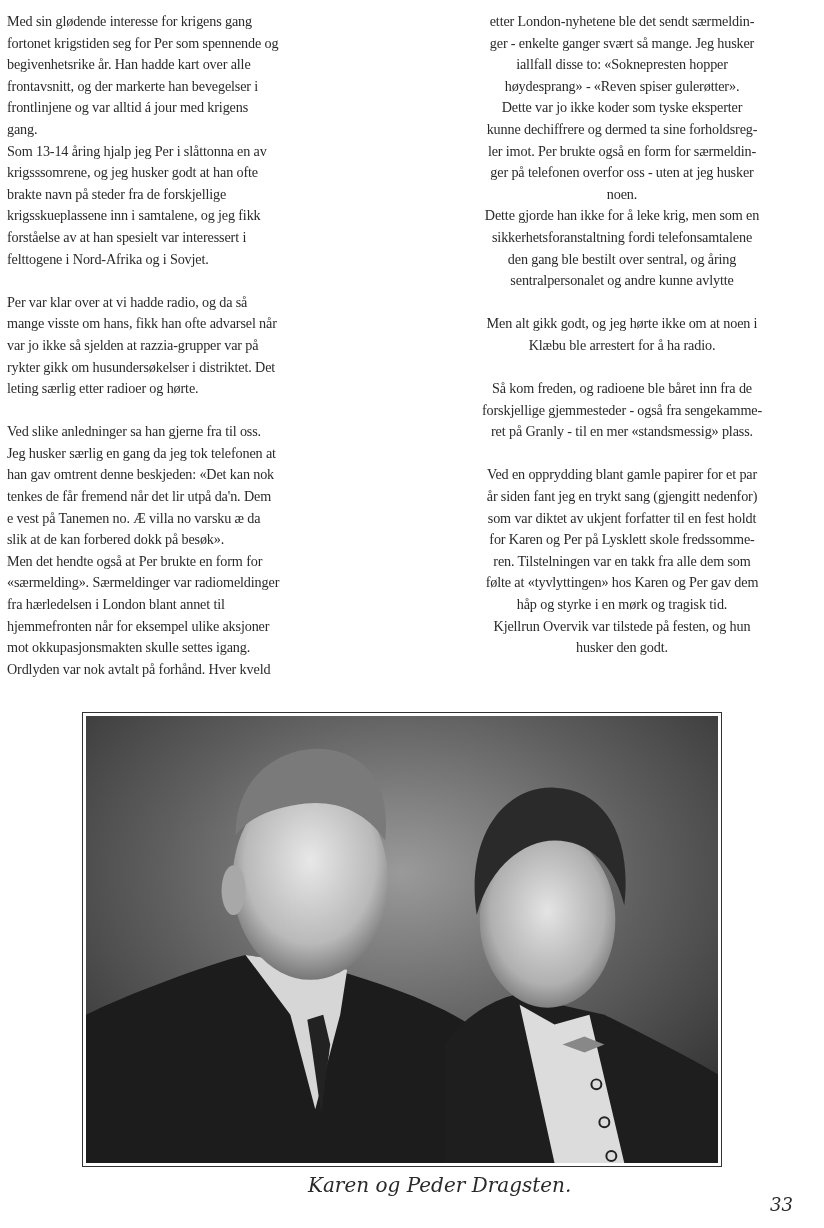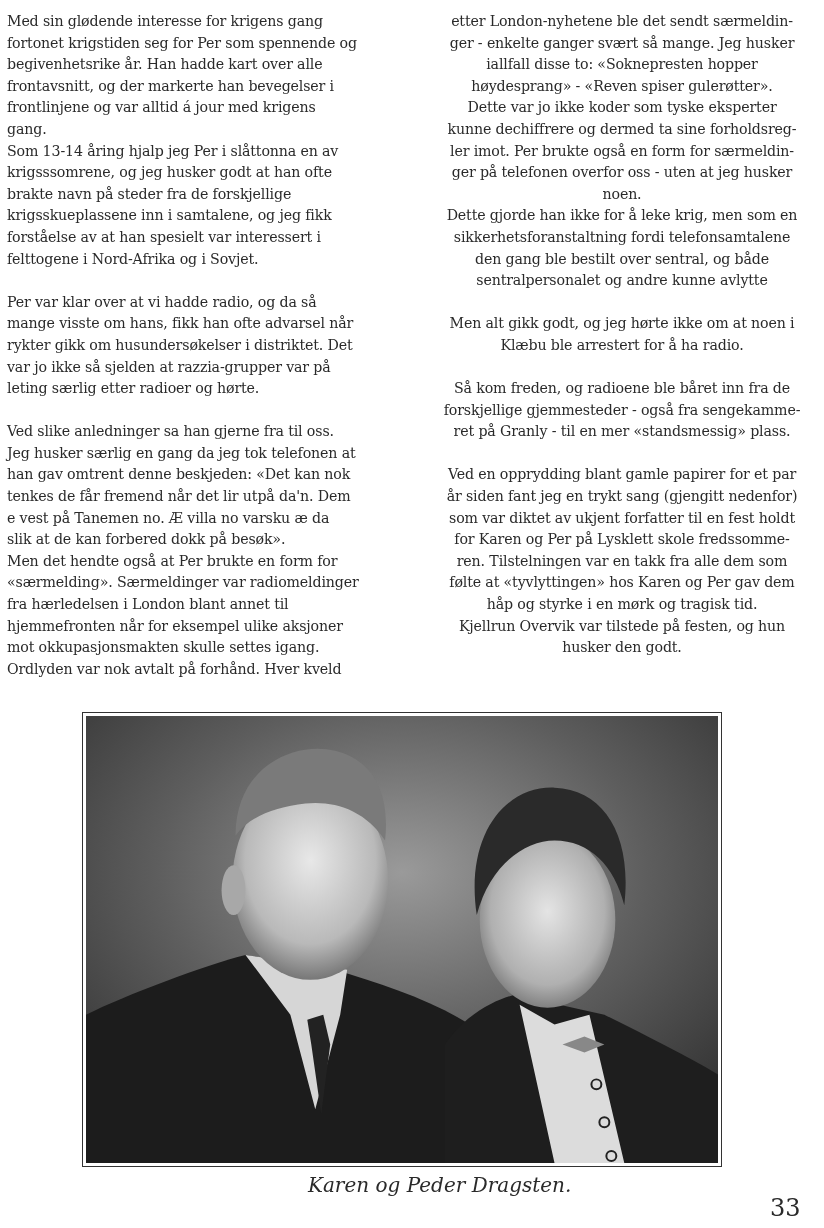--- a/index.html
+++ b/index.html
@@ -4,38 +4,38 @@
   <style>
     html, body { margin: 0; padding: 0; }
     body {
       width: 824px; height: 1228px; position: relative; overflow: hidden;
       background: #ffffff; color: #2a2a2a;
       font-family: "DejaVu Serif", "Liberation Serif", serif;
     }
     .col { position: absolute; top: 11px; font-size: 14.2px; line-height: 21.6px; letter-spacing: -0.15px; }
     .col.left { left: 7px; width: 400px; }
     .col.right { left: 422px; width: 400px; text-align: center; }
-    .para { margin: 0 0 21.6px 0; }
+    .para { margin: 0 0 21.6px 0; font-family: Liberation Serif, serif; }
     .line { display: block; white-space: nowrap; }
     .photo-frame {
       position: absolute; left: 82px; top: 712px; width: 640px; height: 455px;
       border: 1.5px solid #333; background: #fff; box-sizing: border-box; padding: 3px;
     }
     .photo {
       position: relative; width: 100%; height: 100%; overflow: hidden;
       background: radial-gradient(ellipse at 50% 30%, #8a8a8a 0%, #5a5a5a 45%, #3a3a3a 100%);
     }
     .photo svg { position: absolute; left: 0; top: 0; width: 100%; height: 100%; }
     .caption {
       position: absolute; left: 308px; top: 1173px; font-style: italic;
       font-size: 20px; color: #2a2a2a;
     }
     .page-number {
-      position: absolute; left: 770px; top: 1194px; 
-      font-size: 24px; color: #2a2a2a;
+      position: absolute; left: 770px; top: 1194px; font-style: italic;
+      font-size: 18px; color: #2a2a2a;
     }
   </style>
 </head>
 <body>
 
 <div class="col left" id="col-left">
     <p class="para">
       <span class="line">Med sin glødende interesse for krigens gang</span>
       <span class="line">fortonet krigstiden seg for Per som spennende og</span>
       <span class="line">begivenhetsrike år. Han hadde kart over alle</span>
@@ -45,22 +45,22 @@
       <span class="line">Som 13-14 åring hjalp jeg Per i slåttonna en av</span>
       <span class="line">krigsssomrene, og jeg husker godt at han ofte</span>
       <span class="line">brakte navn på steder fra de forskjellige</span>
       <span class="line">krigsskueplassene inn i samtalene, og jeg fikk</span>
       <span class="line">forståelse av at han spesielt var interessert i</span>
       <span class="line">felttogene i Nord-Afrika og i Sovjet.</span>
     </p>
     <p class="para">
       <span class="line">Per var klar over at vi hadde radio, og da så</span>
       <span class="line">mange visste om hans, fikk han ofte advarsel når</span>
+      <span class="line">var jo ikke så sjelden at razzia-grupper var på</span>
       <span class="line">rykter gikk om husundersøkelser i distriktet. Det</span>
-      <span class="line">var jo ikke så sjelden at razzia-grupper var på</span>
       <span class="line">leting særlig etter radioer og hørte.</span>
     </p>
     <p class="para">
       <span class="line">Ved slike anledninger sa han gjerne fra til oss.</span>
       <span class="line">Jeg husker særlig en gang da jeg tok telefonen at</span>
       <span class="line">han gav omtrent denne beskjeden: «Det kan nok</span>
       <span class="line">tenkes de får fremend når det lir utpå da'n. Dem</span>
       <span class="line">e vest på Tanemen no. Æ villa no varsku æ da</span>
       <span class="line">slik at de kan forbered dokk på besøk».</span>
       <span class="line">Men det hendte også at Per brukte en form for</span>
@@ -77,21 +77,21 @@
       <span class="line">ger - enkelte ganger svært så mange. Jeg husker</span>
       <span class="line">iallfall disse to: «Soknepresten hopper</span>
       <span class="line">høydesprang» - «Reven spiser gulerøtter».</span>
       <span class="line">Dette var jo ikke koder som tyske eksperter</span>
       <span class="line">kunne dechiffrere og dermed ta sine forholdsreg-</span>
       <span class="line">ler imot. Per brukte også en form for særmeldin-</span>
       <span class="line">ger på telefonen overfor oss - uten at jeg husker</span>
       <span class="line">noen.</span>
       <span class="line">Dette gjorde han ikke for å leke krig, men som en</span>
       <span class="line">sikkerhetsforanstaltning fordi telefonsamtalene</span>
-      <span class="line">den gang ble bestilt over sentral, og både</span>
+      <span class="line">den gang ble bestilt over sentral, og åring</span>
       <span class="line">sentralpersonalet og andre kunne avlytte</span>
     </p>
     <p class="para">
       <span class="line">Men alt gikk godt, og jeg hørte ikke om at noen i</span>
       <span class="line">Klæbu ble arrestert for å ha radio.</span>
     </p>
     <p class="para">
       <span class="line">Så kom freden, og radioene ble båret inn fra de</span>
       <span class="line">forskjellige gjemmesteder - også fra sengekamme-</span>
       <span class="line">ret på Granly - til en mer «standsmessig» plass.</span>

